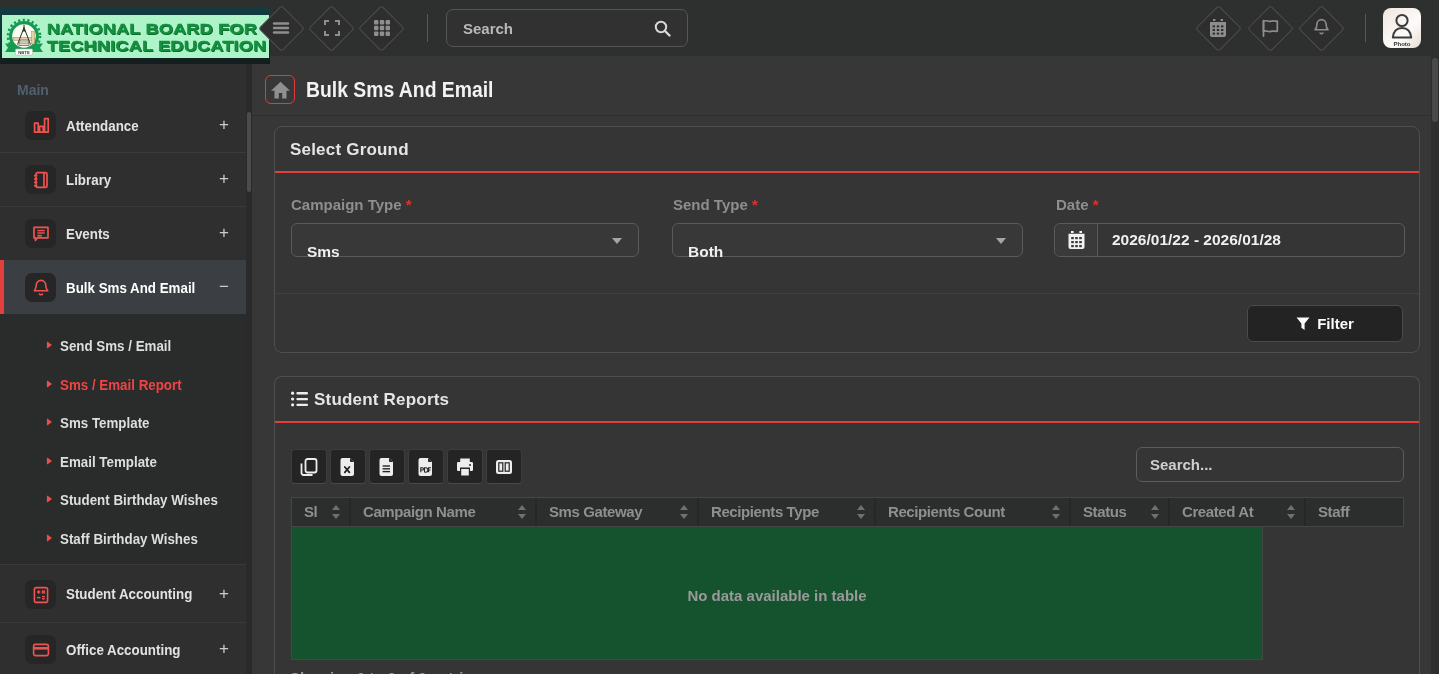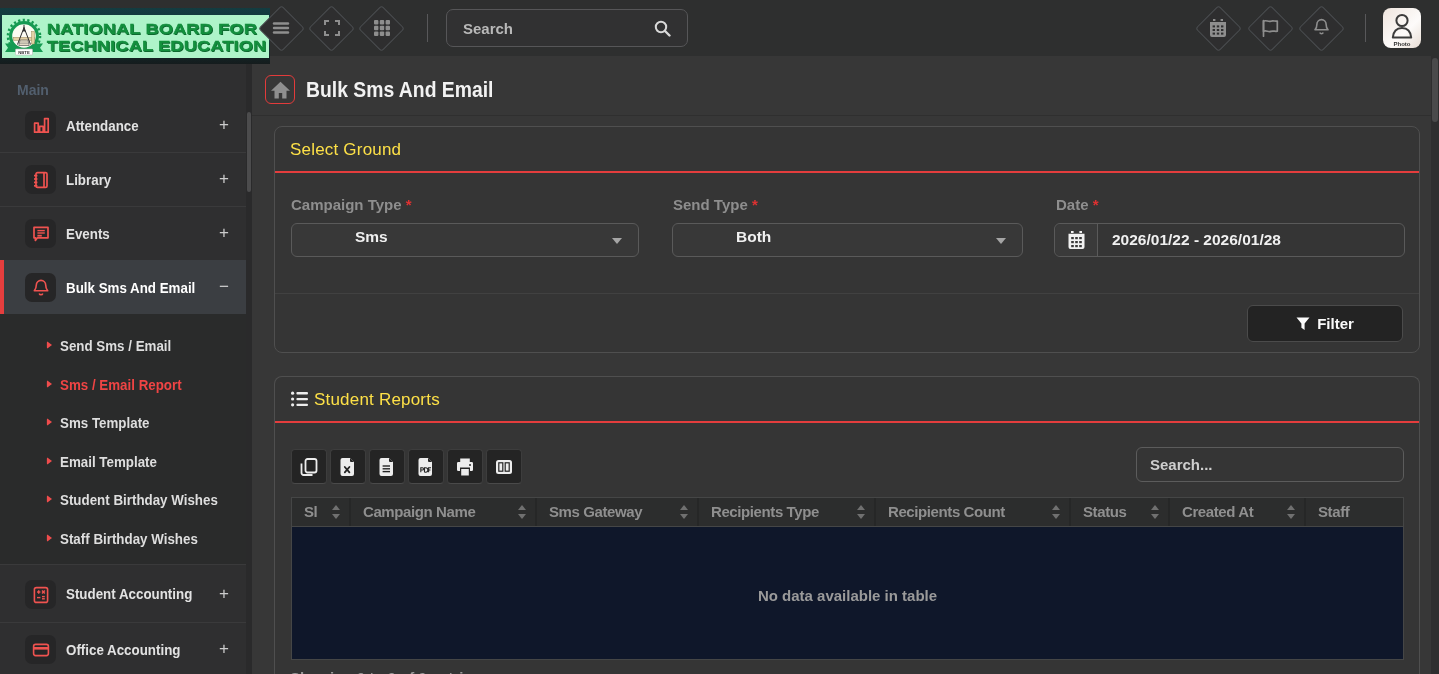--- a/index.html
+++ b/index.html
@@ -52,26 +52,26 @@
 #crumb { position:absolute; left:252px; top:56px; width:1179px; height:60px; border-bottom:1px solid #2f2f2f; background:#373737; }
 #homebox { position:absolute; left:265px; top:75px; width:30px; height:29px; border:1.5px solid #e23b3b; border-radius:6px; background:#373737; }
 #homebox svg { position:absolute; left:4.5px; top:5px; }
 #pagetitle { position:absolute; left:306px; top:78px; font-size:21.5px; font-weight:bold; color:#f2f2f2; transform:scaleX(0.9); transform-origin:left top; white-space:nowrap; }
 
 .card { position:absolute; left:274px; width:1146px; background:#353535; border:1px solid #4f4f4f; border-radius:8px; }
 #card1 { top:126px; height:227px; }
 #card2 { top:376px; height:314px; border-bottom:none; border-radius:8px 8px 0 0; }
 .chead { position:absolute; left:0; top:0; right:0; height:44px; }
 .redline { position:absolute; left:0; right:0; top:43.5px; height:2.5px; background:#e43d3d; }
-.chead .ct { position:absolute; left:15px; top:13px; font-size:17px; font-weight:normal; color:#fde047; letter-spacing:0.2px; }
+.chead .ct { position:absolute; left:15px; top:13px; font-size:17px; font-weight:bold; color:#e5e5e5; letter-spacing:0.2px; }
 
 .flabel { position:absolute; top:69px; font-size:15px; font-weight:bold; color:#8e8e8e; }
 .flabel b { color:#e03131; }
 .sel { position:absolute; top:96px; height:34px; background:#383838; border:1px solid #5a5a5a; border-radius:6px; }
-.sel .v { position:absolute; left:15px; top:4px; font-size:15.5px; font-weight:bold; color:#f0f0f0;margin-left:48px; }
+.sel .v { position:absolute; left:15px; top:19px; font-size:15.5px; font-weight:bold; color:#f0f0f0; }
 .caret { position:absolute; right:16px; top:14px; width:0; height:0; border-left:5.5px solid transparent; border-right:5.5px solid transparent; border-top:6px solid #a5a5a5; }
 #dategrp { position:absolute; left:779px; top:96px; width:351px; height:34px; background:#353535; border:1px solid #5a5a5a; border-radius:6px; }
 #dategrp .iseg { position:absolute; left:0; top:0; width:43px; height:32px; border-right:1px solid #5a5a5a; background:#3a3a3a; border-radius:6px 0 0 6px; }
 #dategrp .iseg svg { position:absolute; left:13px; top:7px; }
 #dategrp .dt { position:absolute; left:57px; top:7px; font-size:15.5px; font-weight:bold; color:#f0f0f0; }
 #foot1 { position:absolute; left:0; right:0; top:166px; border-top:1px solid #414141; }
 #filterbtn { position:absolute; left:972px; top:178px; width:156px; height:37px; background:#232323;
   border:1px solid #4b4b4b; border-radius:6px; color:#fafafa; font-size:15px; font-weight:bold;
   text-align:center; line-height:35px; }
 
@@ -81,21 +81,21 @@
 #c2search { position:absolute; left:861px; top:70px; width:268px; height:35px; background:#353535; border:1px solid #5c5c5c; border-radius:6px; }
 #c2search span { position:absolute; left:13px; top:8px; font-size:15px; font-weight:bold; color:#cfcfcf; }
 
 
 #thead { position:absolute; left:16px; top:120px; width:1113px; height:30px; background:#2c2d2d; border:1px solid #454646; }
 .th { position:absolute; top:0; height:28px; font-size:15px; font-weight:bold; color:#8f8f8f; line-height:28px; padding-left:12px; letter-spacing:-0.4px; border-right:2px solid #262727; white-space:nowrap; overflow:hidden; }
 .th:last-child { border-right:none; }
 .sort { position:absolute; right:8px; top:7px; width:9px; height:14px; }
 .sort::before { content:""; position:absolute; left:0; top:0; border-left:4.5px solid transparent; border-right:4.5px solid transparent; border-bottom:5px solid #707070; }
 .sort::after { content:""; position:absolute; left:0; bottom:0; border-left:4.5px solid transparent; border-right:4.5px solid transparent; border-top:5px solid #707070; }
-#tbody { position:absolute; left:16px; top:150px; width:1113px; height:133px; background:#0f172a; border:1px solid #454646; border-top:none; }
+#tbody { position:absolute; left:16px; top:150px; width:972px; height:133px; background:#14532d; border:1px solid #454646; border-top:none; }
 #nodata { position:absolute; left:0; right:0; top:60px; text-align:center; font-size:15px; font-weight:bold; color:#9a9a9a; }
 #showing { position:absolute; left:290px; top:669px; font-size:15px; font-weight:bold; color:#9a9a9a; z-index:5; }
 </style>
 </head>
 <body>
 <div id="stage">
 
   <div id="content"></div>
   <div id="crumb"></div>
   <div id="homebox">

